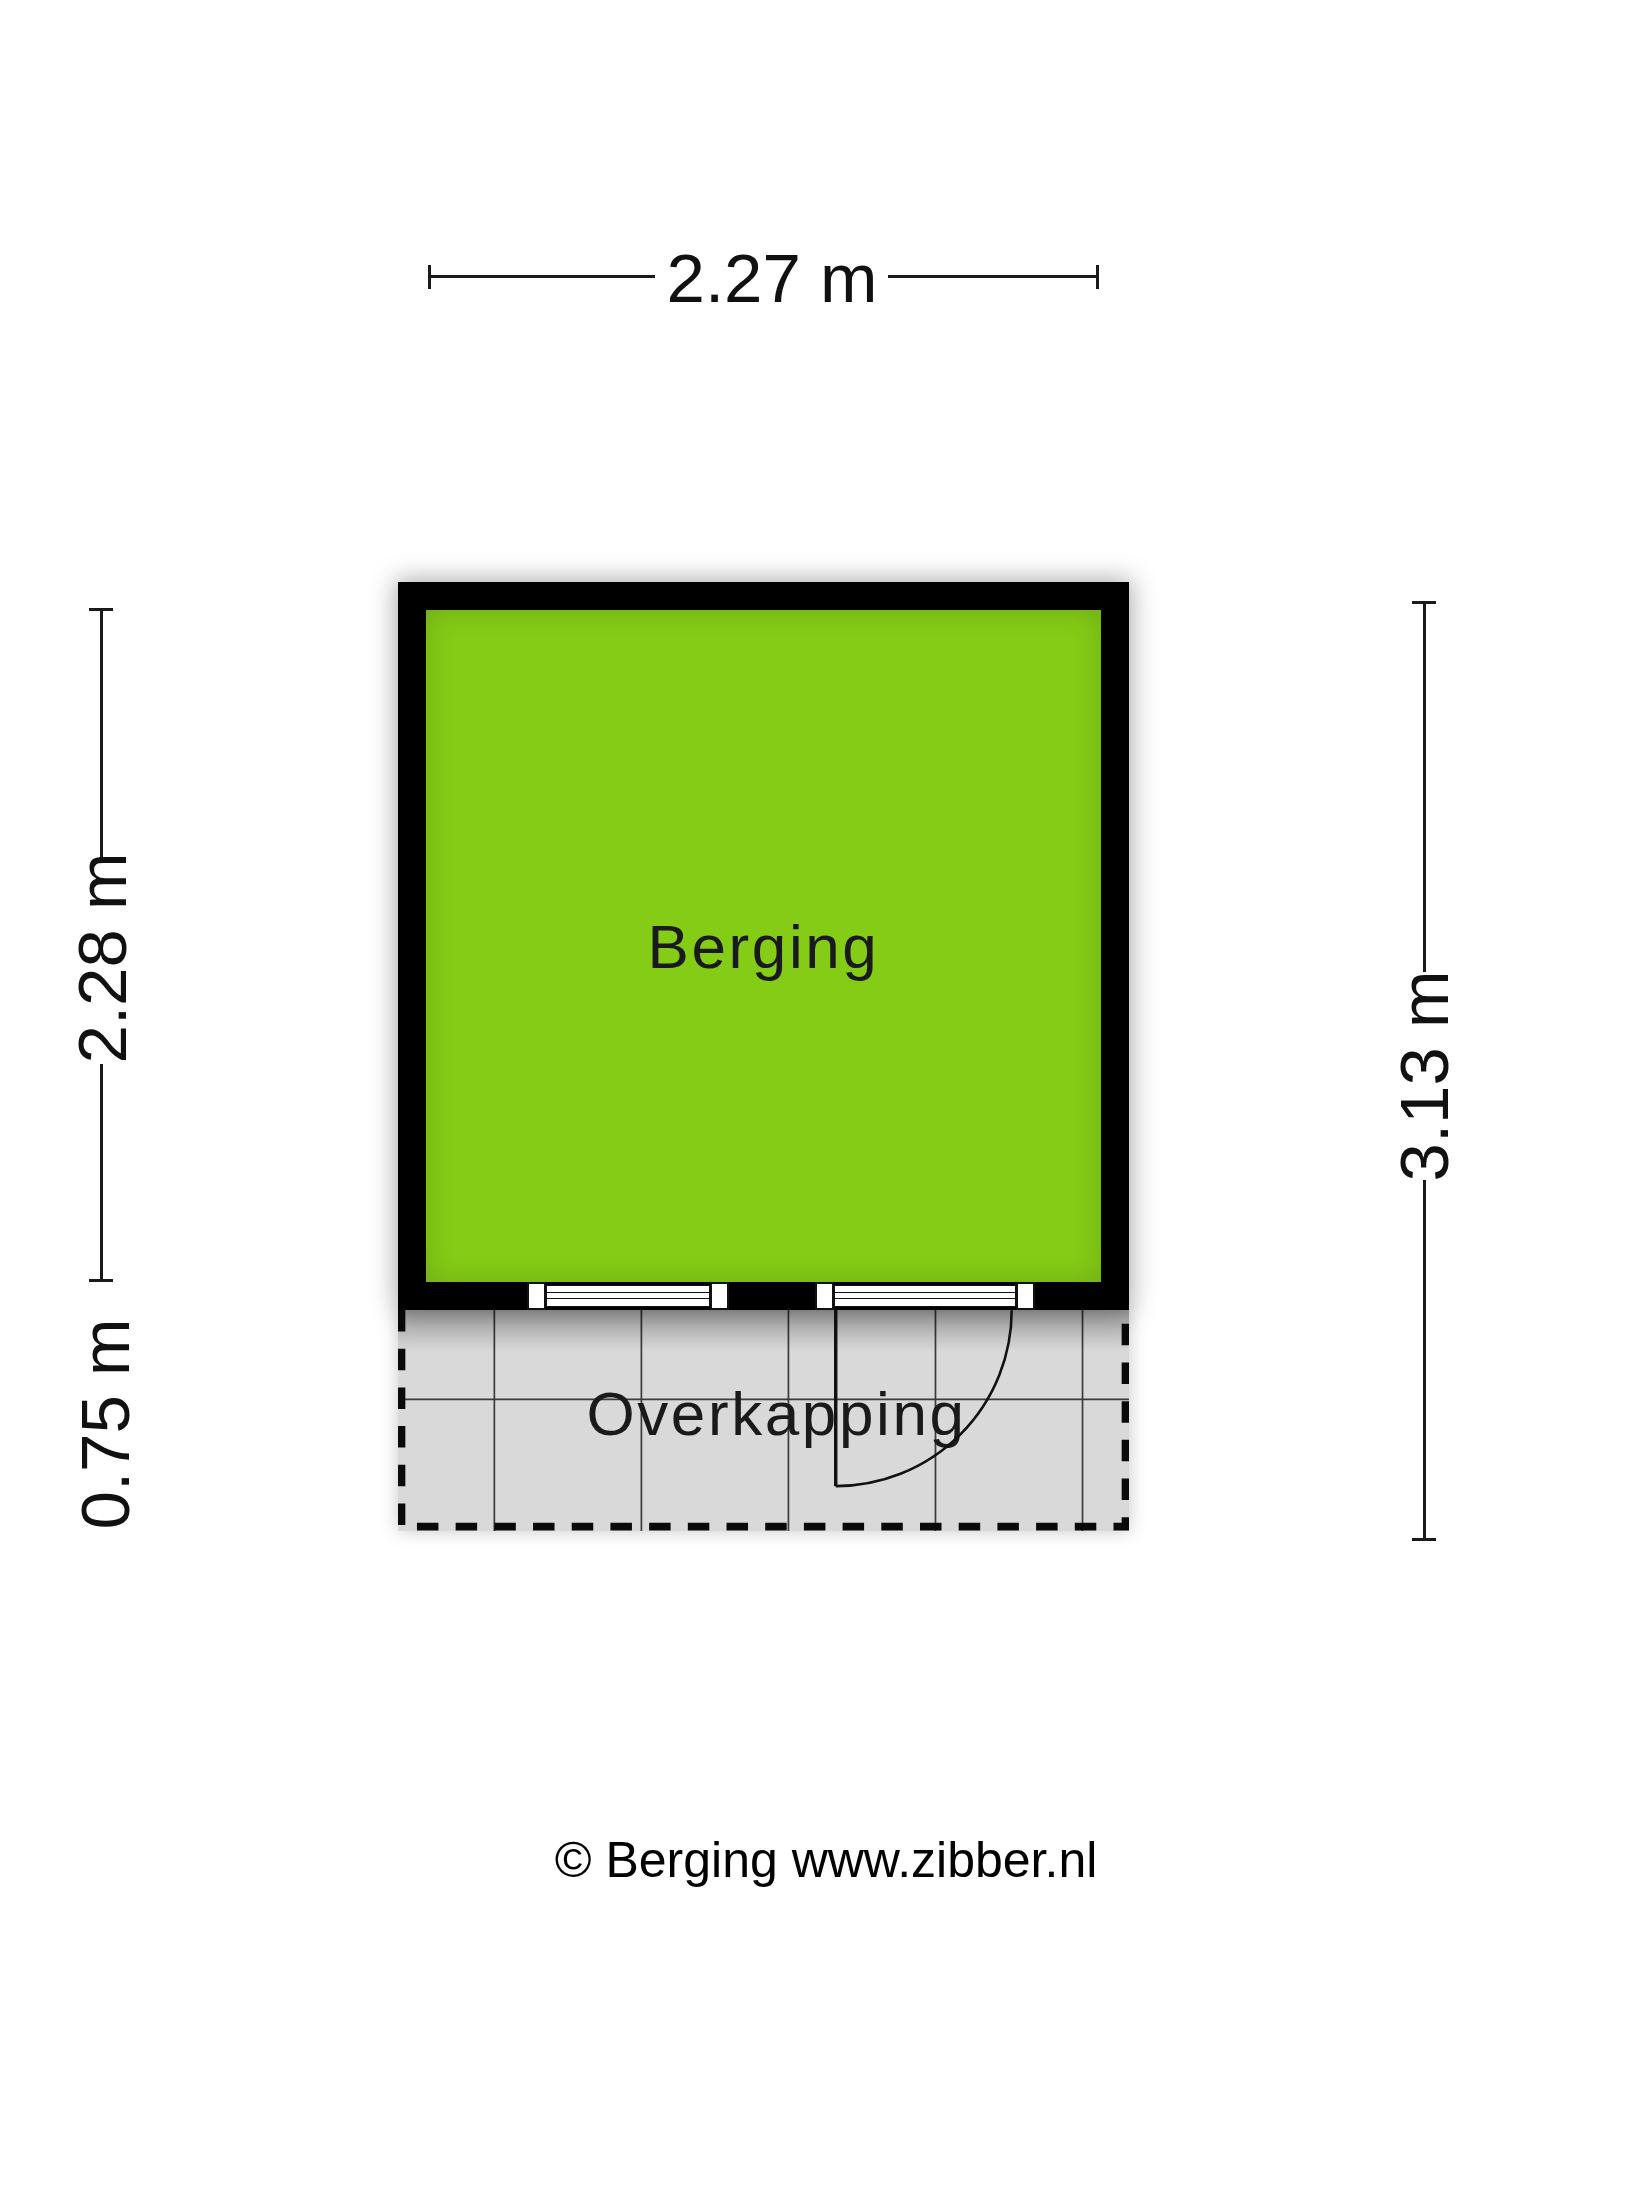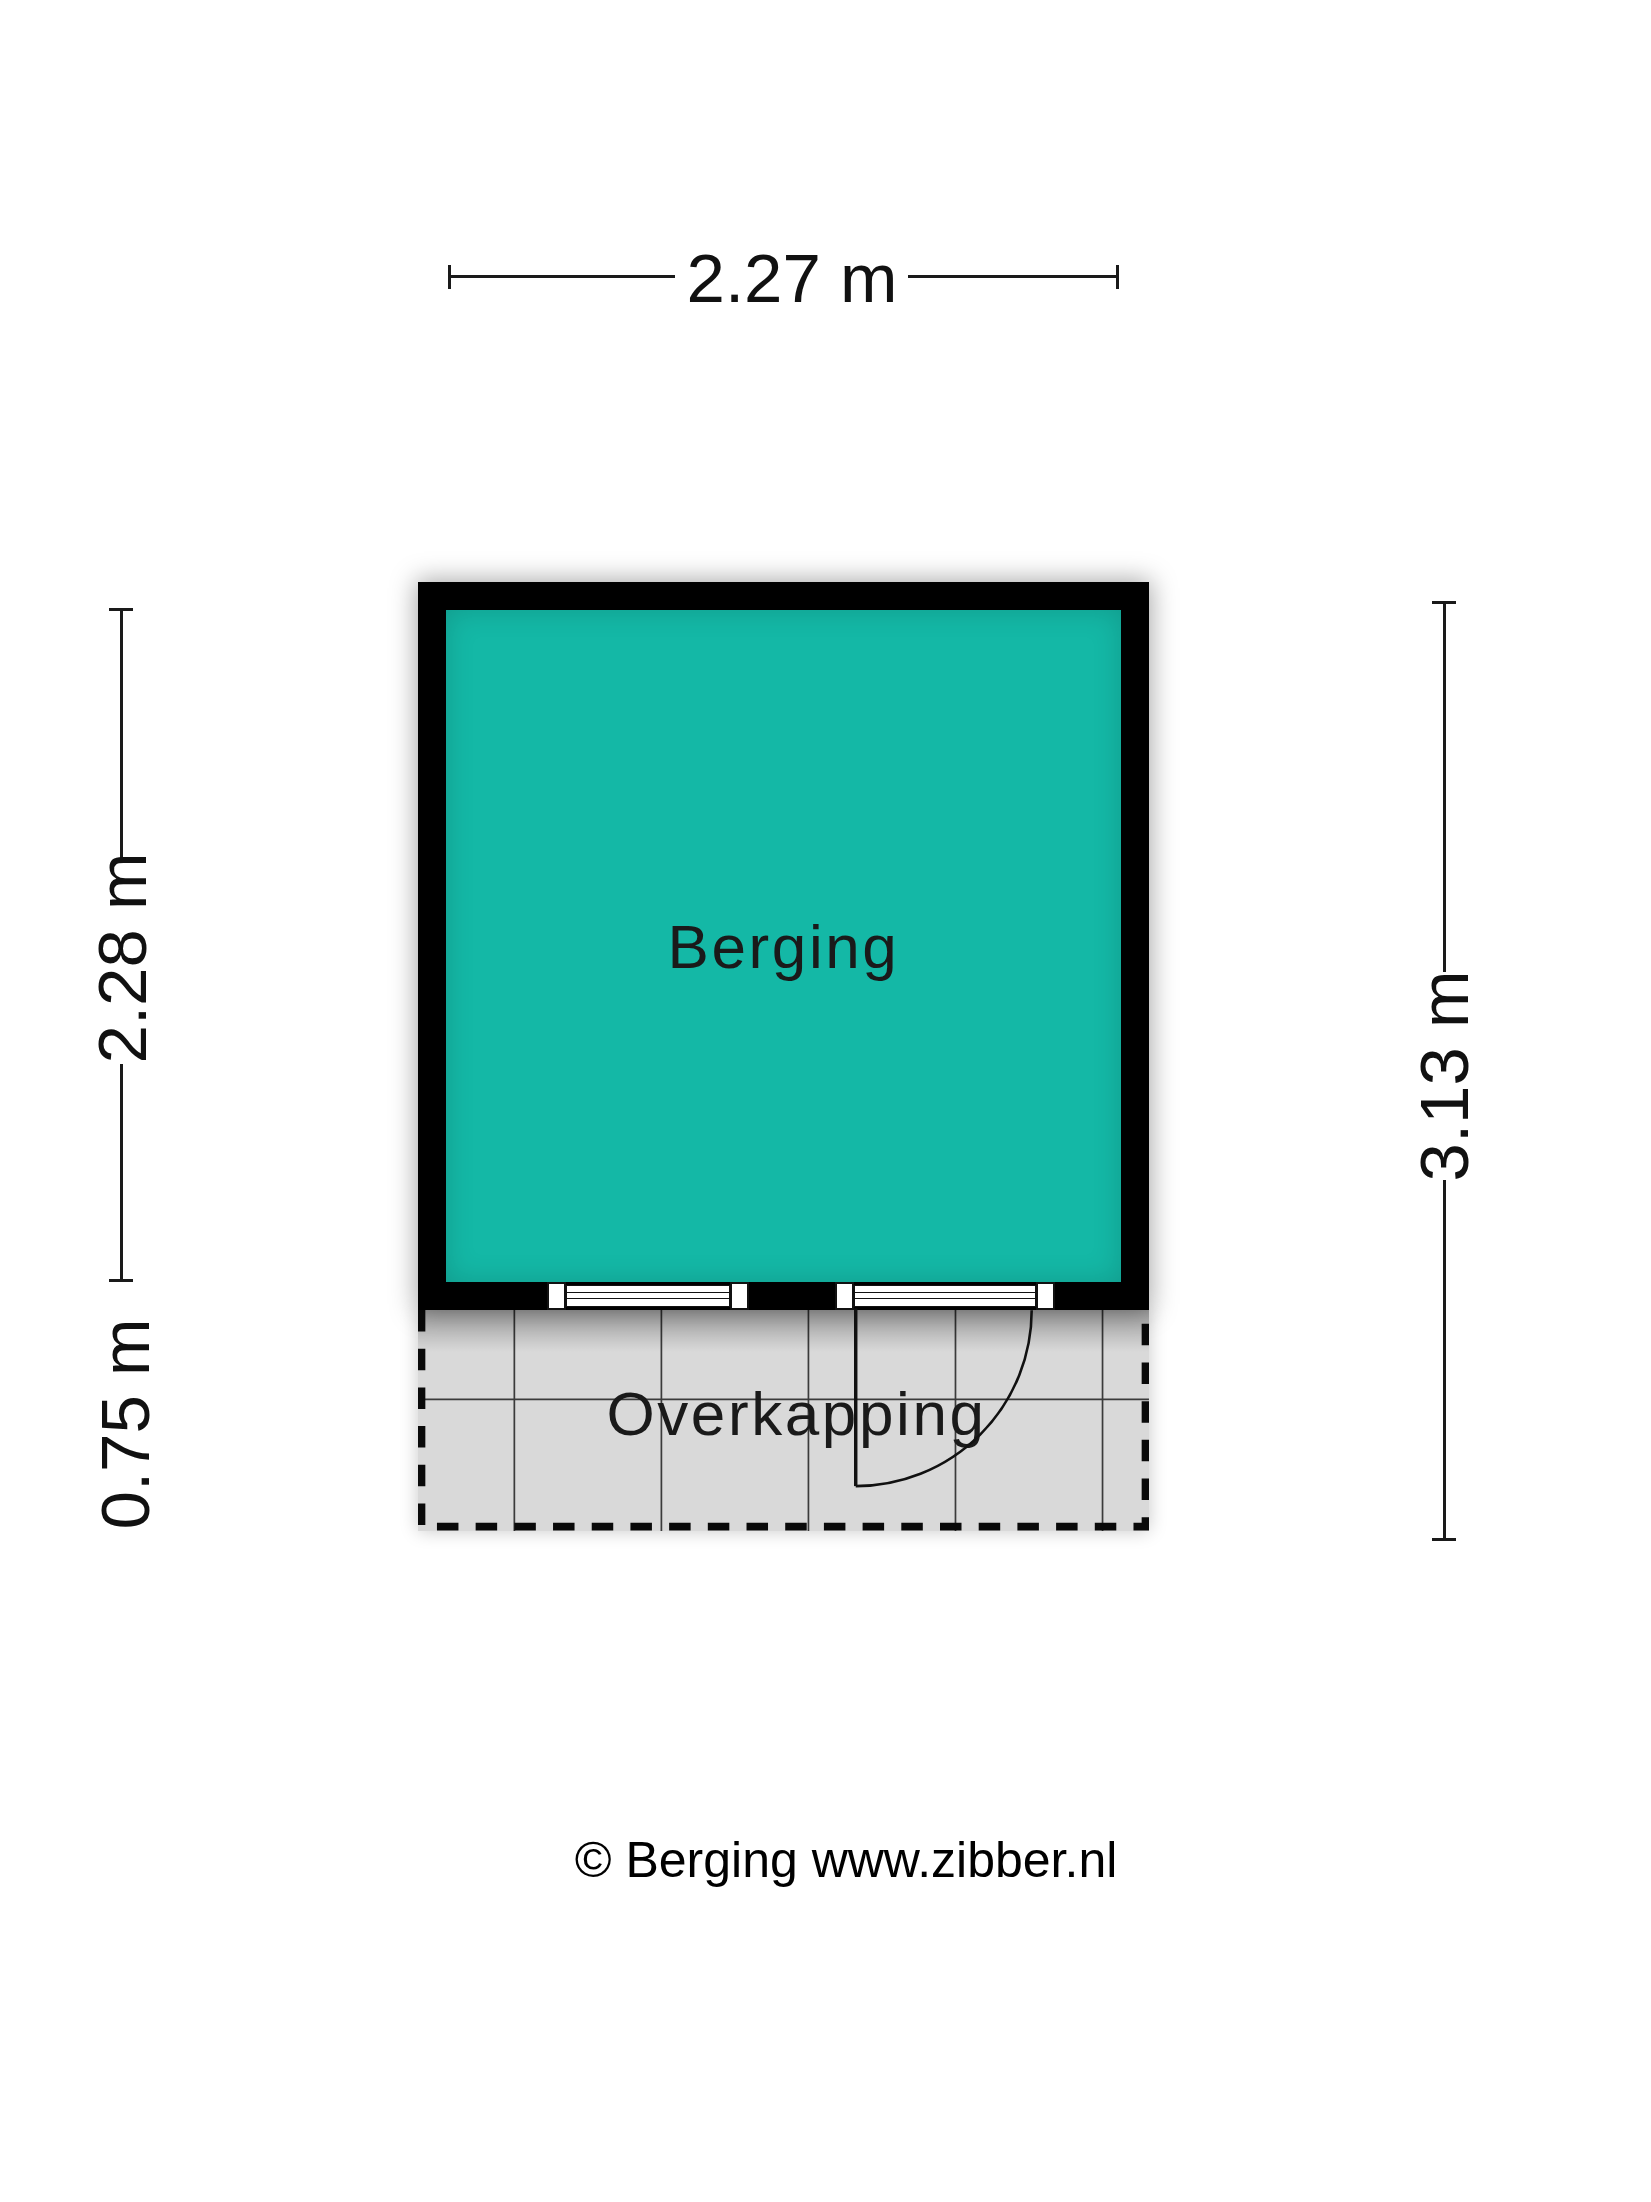--- a/index.html
+++ b/index.html
@@ -1,21 +1,21 @@
 <!DOCTYPE html>
 <html style="font-size:13.8px"><head>
 <meta charset="utf-8">
 <style>
   html,body{margin:0;padding:0;}
   body{
     width:1652px;height:2203px;position:relative;background:#ffffff;
     font-family:"Liberation Sans","DejaVu Sans",sans-serif;color:#111;
     overflow:hidden;
   }
-  .plan{position:absolute;inset:0;margin-left:20px;}
+  .plan{position:absolute;inset:0;}
 
   
   .dim-seg-h{position:absolute;height:2.6px;background:#1a1a1a;}
   .dim-seg-v{position:absolute;width:2.6px;background:#1a1a1a;}
   .tick-v{position:absolute;width:2.6px;height:24px;background:#1a1a1a;}
   .tick-h{position:absolute;width:24px;height:2.6px;background:#1a1a1a;}
   .dim-label{
     position:absolute;font-size:69px;white-space:nowrap;color:#111;
     transform:translate(-50%,-50%);line-height:1;
   }
@@ -41,21 +41,21 @@
   
   #dim-r-tick1{left:1412px;top:601px;}
   #dim-r-tick2{left:1412px;top:1538px;}
   #dim-r-seg1{left:1423px;top:602px;height:370px;}
   #dim-r-seg2{left:1423px;top:1180px;height:360px;}
   #dim-r-label{left:1424px;top:1076px;}
 
   
   .building{
     position:absolute;left:398px;top:582px;width:731px;height:728px;
-    box-sizing:border-box;border:28px solid #000;background:#14b8a6;
+    box-sizing:border-box;border:28px solid #000;background:#84cc16;
     box-shadow:0 0 24px 1.7px rgba(0,0,0,.35), inset 0 0 29px rgba(0,0,0,.16);
     display:flex;align-items:center;justify-content:center;z-index:2;
   }
   .room-label{font-size:62px;letter-spacing:2.6px;color:#1a1a1a;}
 
   
   .opening{position:absolute;top:1282px;height:28px;display:flex;z-index:3;}
   #opening-1{left:527px;width:202px;}
   #opening-2{left:815px;width:220px;}
   .win-block{

